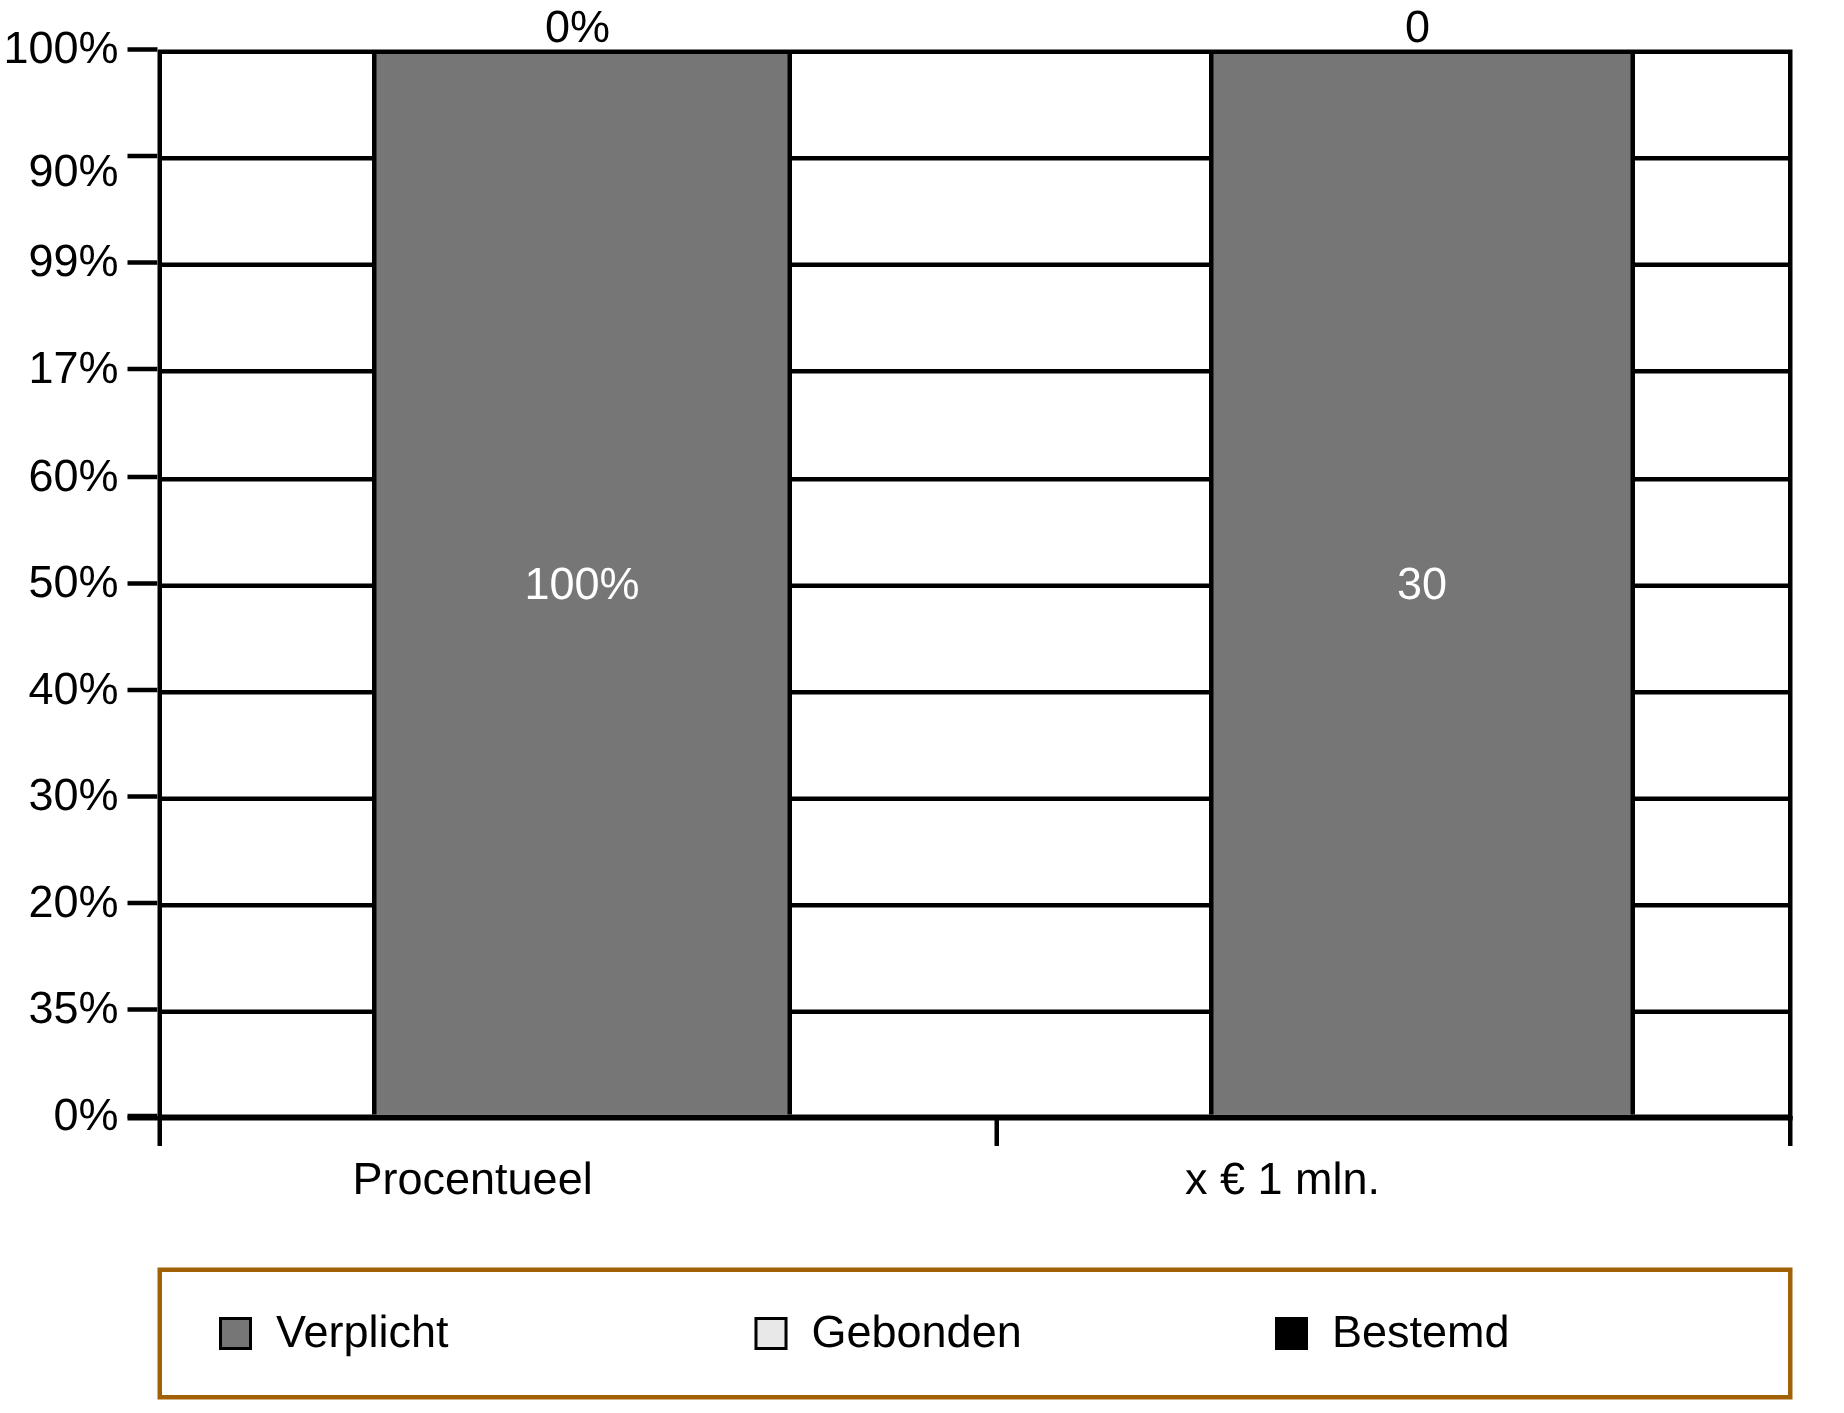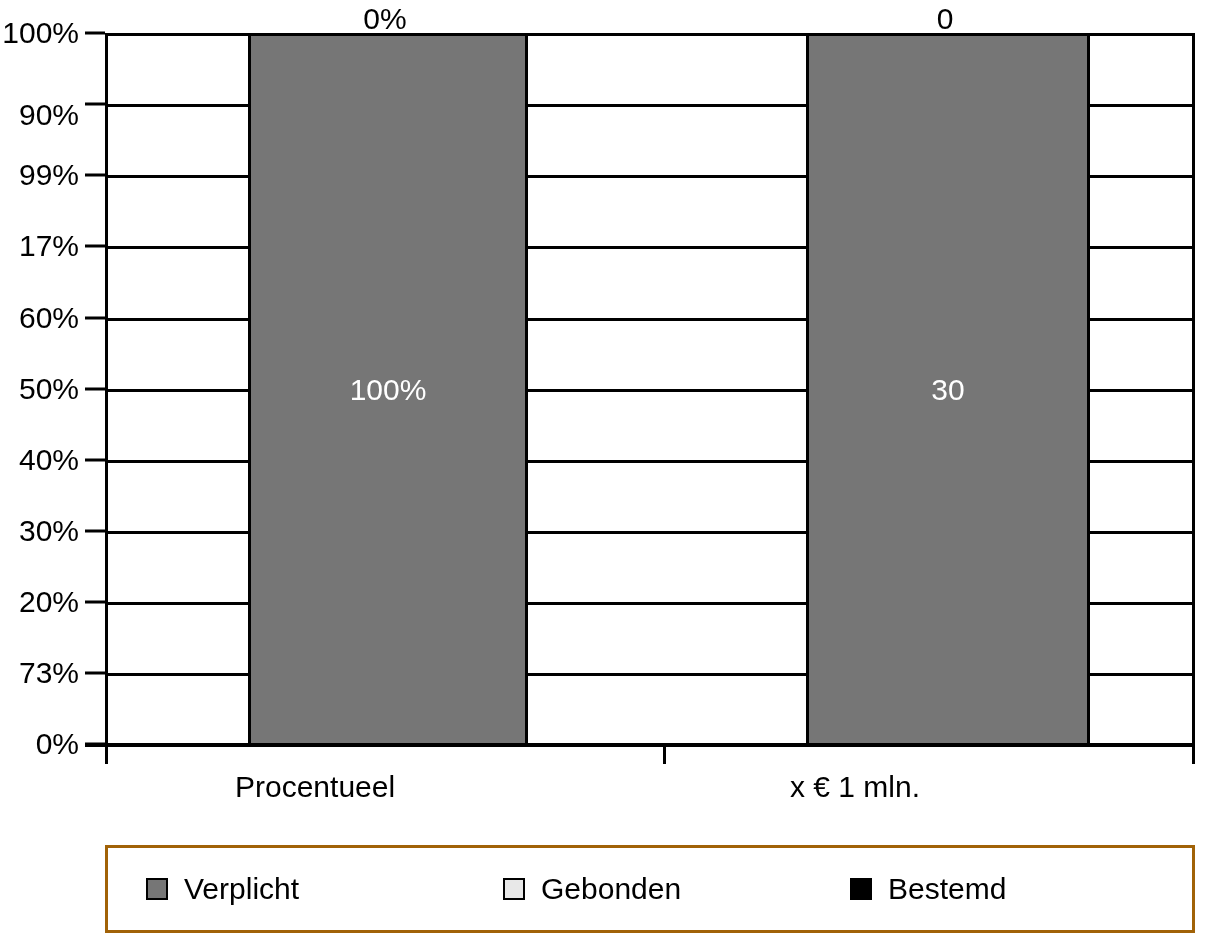--- a/index.html
+++ b/index.html
@@ -168,21 +168,21 @@
     <div class="y-tick-label" style="top:318px;">60%</div>
     <div class="y-tick-mark" style="top:318px;"></div>
     <div class="y-tick-label" style="top:389px;">50%</div>
     <div class="y-tick-mark" style="top:389px;"></div>
     <div class="y-tick-label" style="top:460px;">40%</div>
     <div class="y-tick-mark" style="top:460px;"></div>
     <div class="y-tick-label" style="top:531px;">30%</div>
     <div class="y-tick-mark" style="top:531px;"></div>
     <div class="y-tick-label" style="top:602px;">20%</div>
     <div class="y-tick-mark" style="top:602px;"></div>
-    <div class="y-tick-label" style="top:673px;">73%</div>
+    <div class="y-tick-label" style="top:673px;">35%</div>
     <div class="y-tick-mark" style="top:673px;"></div>
     <div class="y-tick-label" style="top:744px;">0%</div>
     <div class="y-tick-mark" style="top:744px;"></div>
   </div>
 
   <div id="plot-area">
     <div class="gridline" style="top:68px;"></div>
     <div class="gridline" style="top:139px;"></div>
     <div class="gridline" style="top:210px;"></div>
     <div class="gridline" style="top:282px;"></div>

